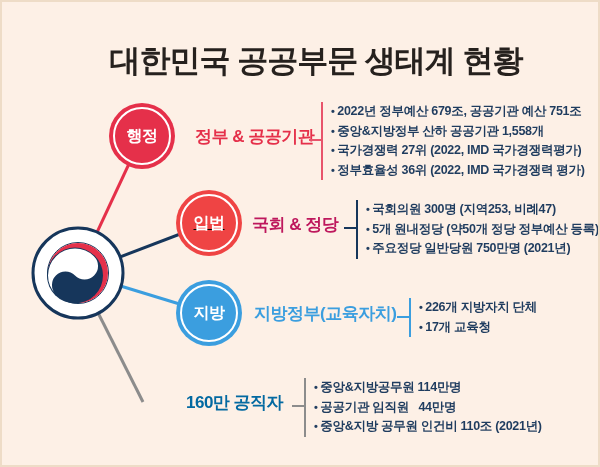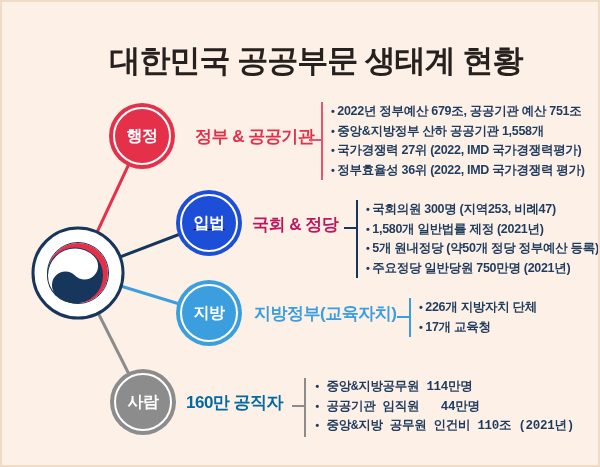--- a/index.html
+++ b/index.html
@@ -19,21 +19,21 @@
   .emblem{position:absolute;left:28px;top:223px;width:96px;height:96px;z-index:2;}
   .node{
     position:absolute;width:66px;height:66px;border-radius:50%;
     display:flex;align-items:center;justify-content:center;z-index:3;
   }
   .node::after{
     content:"";position:absolute;inset:4px;border:2.5px solid #fff;border-radius:50%;
   }
   .node .lbl{color:#fff;font-size:16px;font-weight:700;letter-spacing:-0.5px;}
   .node-haengjeong{left:107px;top:101px;background:#e5304a;}
-  .node-ipbeop{left:174px;top:188px;background:#1d4ed8;text-decoration:underline;}
+  .node-ipbeop{left:174px;top:188px;background:#ef4444;text-decoration:underline;}
   .node-jibang{left:174px;top:278px;background:#3b9edf;}
   .node-saram{left:108px;top:367px;background:#8c8c8c;}
   .heading{position:absolute;font-size:17px;font-weight:800;letter-spacing:-0.5px;z-index:3;white-space:nowrap;}
   .h-haengjeong{left:193px;top:123px;color:#e5304a;}
   .h-ipbeop{left:250px;top:211px;color:#be185d;}
   .h-jibang{left:252px;top:300px;color:#3b9edf;}
   .h-saram{left:184px;top:389px;color:#0369a1;}
   .bullets{
     position:absolute;z-index:3;margin:4px;padding:0 0 0 8px;list-style:none;
     border-left:2px solid;font-size:12.5px;line-height:19.5px;
@@ -41,21 +41,21 @@
   }
   .bullets li{white-space:pre;}
   .bullets li::before{content:"• ";font-size:11px;}
   .tick{position:absolute;width:12px;height:2px;}
   .g-haengjeong{left:315px;top:96px;border-color:#e8546b;}
   .g-haengjeong .tick{left:-14px;top:37px;background:#e8546b;}
   .g-ipbeop{left:350px;top:194px;border-color:#16365b;}
   .g-ipbeop .tick{left:-14px;top:27px;background:#16365b;}
   .g-jibang{left:403px;top:292px;border-color:#3b9edf;}
   .g-jibang .tick{left:-14px;top:18px;background:#3b9edf;}
-  .g-saram{left:298px;top:372px;border-color:#8c8c8c;font-family:Liberation Mono, monospace;}
+  .g-saram{left:298px;top:372px;border-color:#8c8c8c;}
   .g-saram .tick{left:-14px;top:27px;background:#8c8c8c;}
 </style>
 </head>
 <body>
 
 <div class="canvas">
 
   <h1 class="title">대한민국 공공부문 생태계 현황</h1>
 
   <svg class="links" width="600" height="467" viewBox="0 0 600 467">
@@ -87,38 +87,34 @@
     <li>정부효율성 36위 (2022, IMD 국가경쟁력 평가)</li>
   </ul>
 
   <div class="node node-ipbeop">
     <span class="lbl">입법</span>
   </div>
   <div class="heading h-ipbeop">국회 &amp; 정당</div>
   <ul class="bullets g-ipbeop">
     <span class="tick"></span>
     <li>국회의원 300명 (지역253, 비례47)</li>
-    <li>1,580개 일반법률 제정 (2021년)</li>
     <li>5개 원내정당 (약50개 정당 정부예산 등록)</li>
     <li>주요정당 일반당원 750만명 (2021년)</li>
   </ul>
 
   <div class="node node-jibang">
     <span class="lbl">지방</span>
   </div>
   <div class="heading h-jibang">지방정부(교육자치)</div>
   <ul class="bullets g-jibang">
     <span class="tick"></span>
     <li>226개 지방자치 단체</li>
     <li>17개 교육청</li>
   </ul>
 
-  <div class="node node-saram">
-    <span class="lbl">사람</span>
-  </div>
   <div class="heading h-saram">160만 공직자</div>
   <ul class="bullets g-saram">
     <span class="tick"></span>
     <li>중앙&amp;지방공무원 114만명</li>
     <li>공공기관 임직원   44만명</li>
     <li>중앙&amp;지방 공무원 인건비 110조 (2021년)</li>
   </ul>
 
 </div>
 

